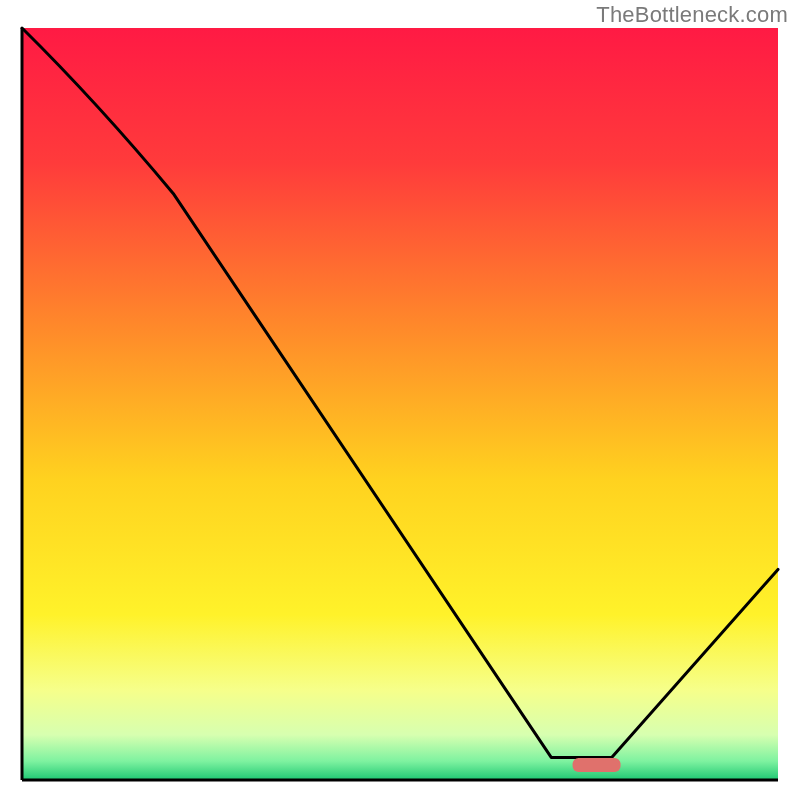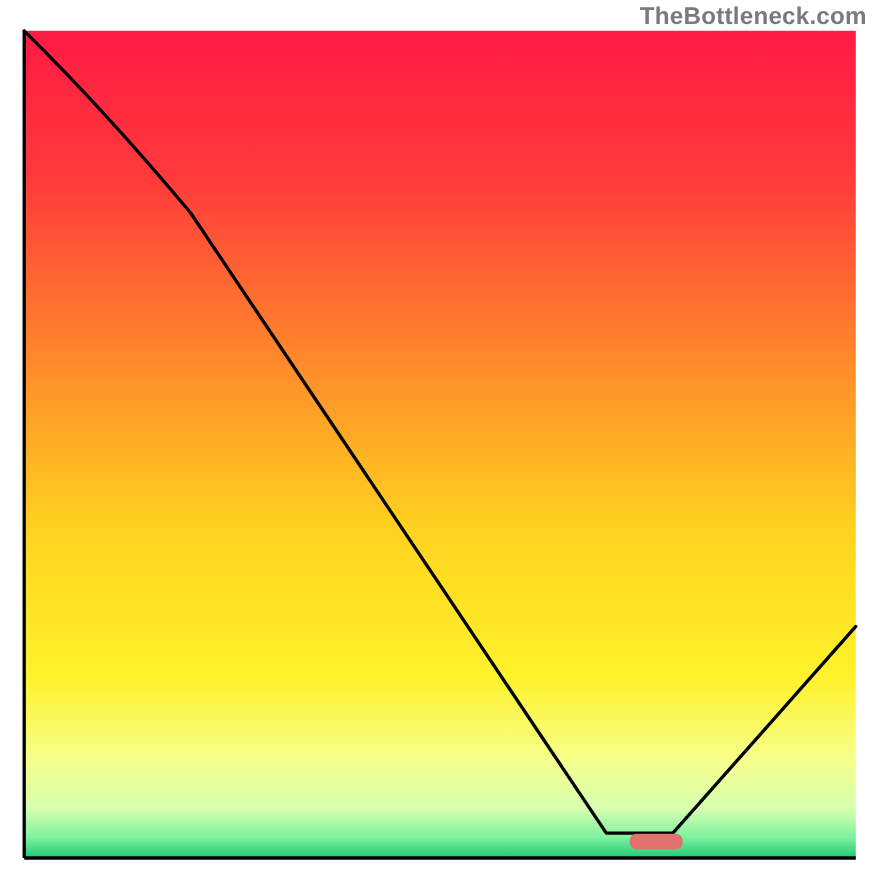--- a/index.html
+++ b/index.html
@@ -13,21 +13,21 @@
   .container {
     position: relative;
     width: 800px;
     height: 800px;
   }
   .watermark {
     position: absolute;
     top: 2px;
     right: 12px;
     font-size: 22px;
-    font-weight: 700;
+    font-weight: 400;
     color: #7a7a7a;
     letter-spacing: 0.2px;
   }
   svg {
     display: block;
   }
 </style>
 </head>
 <body>
 

